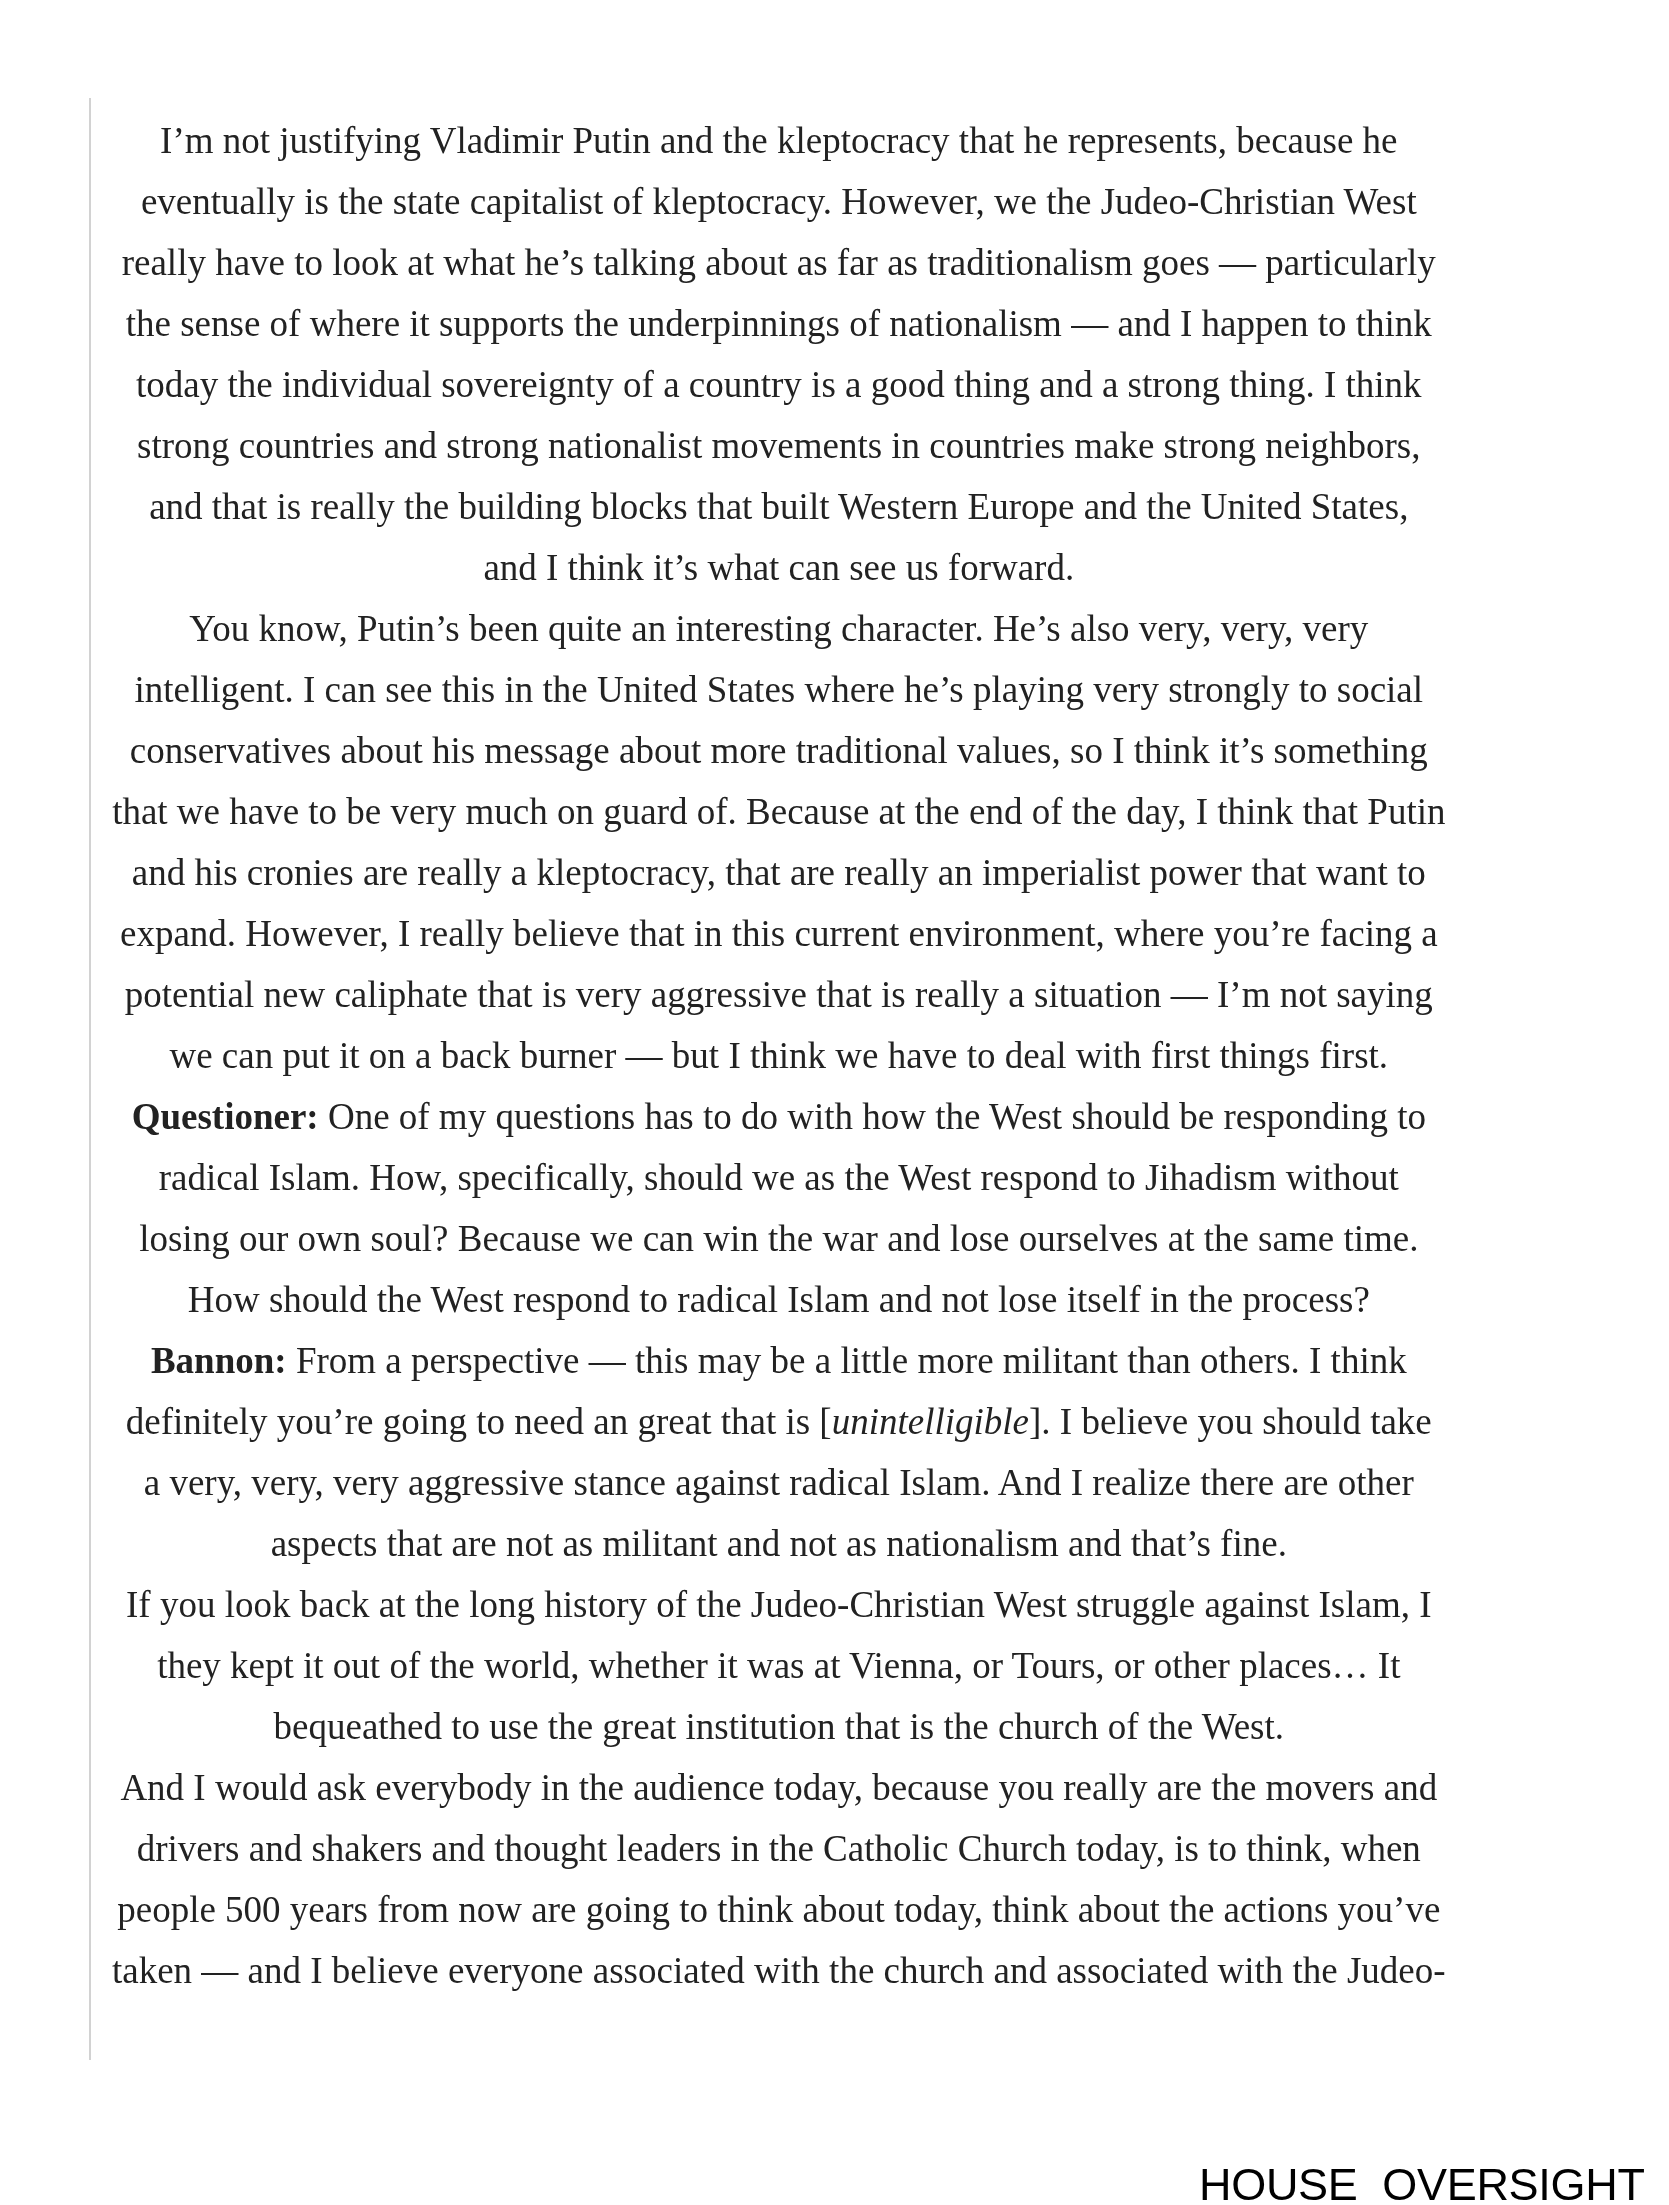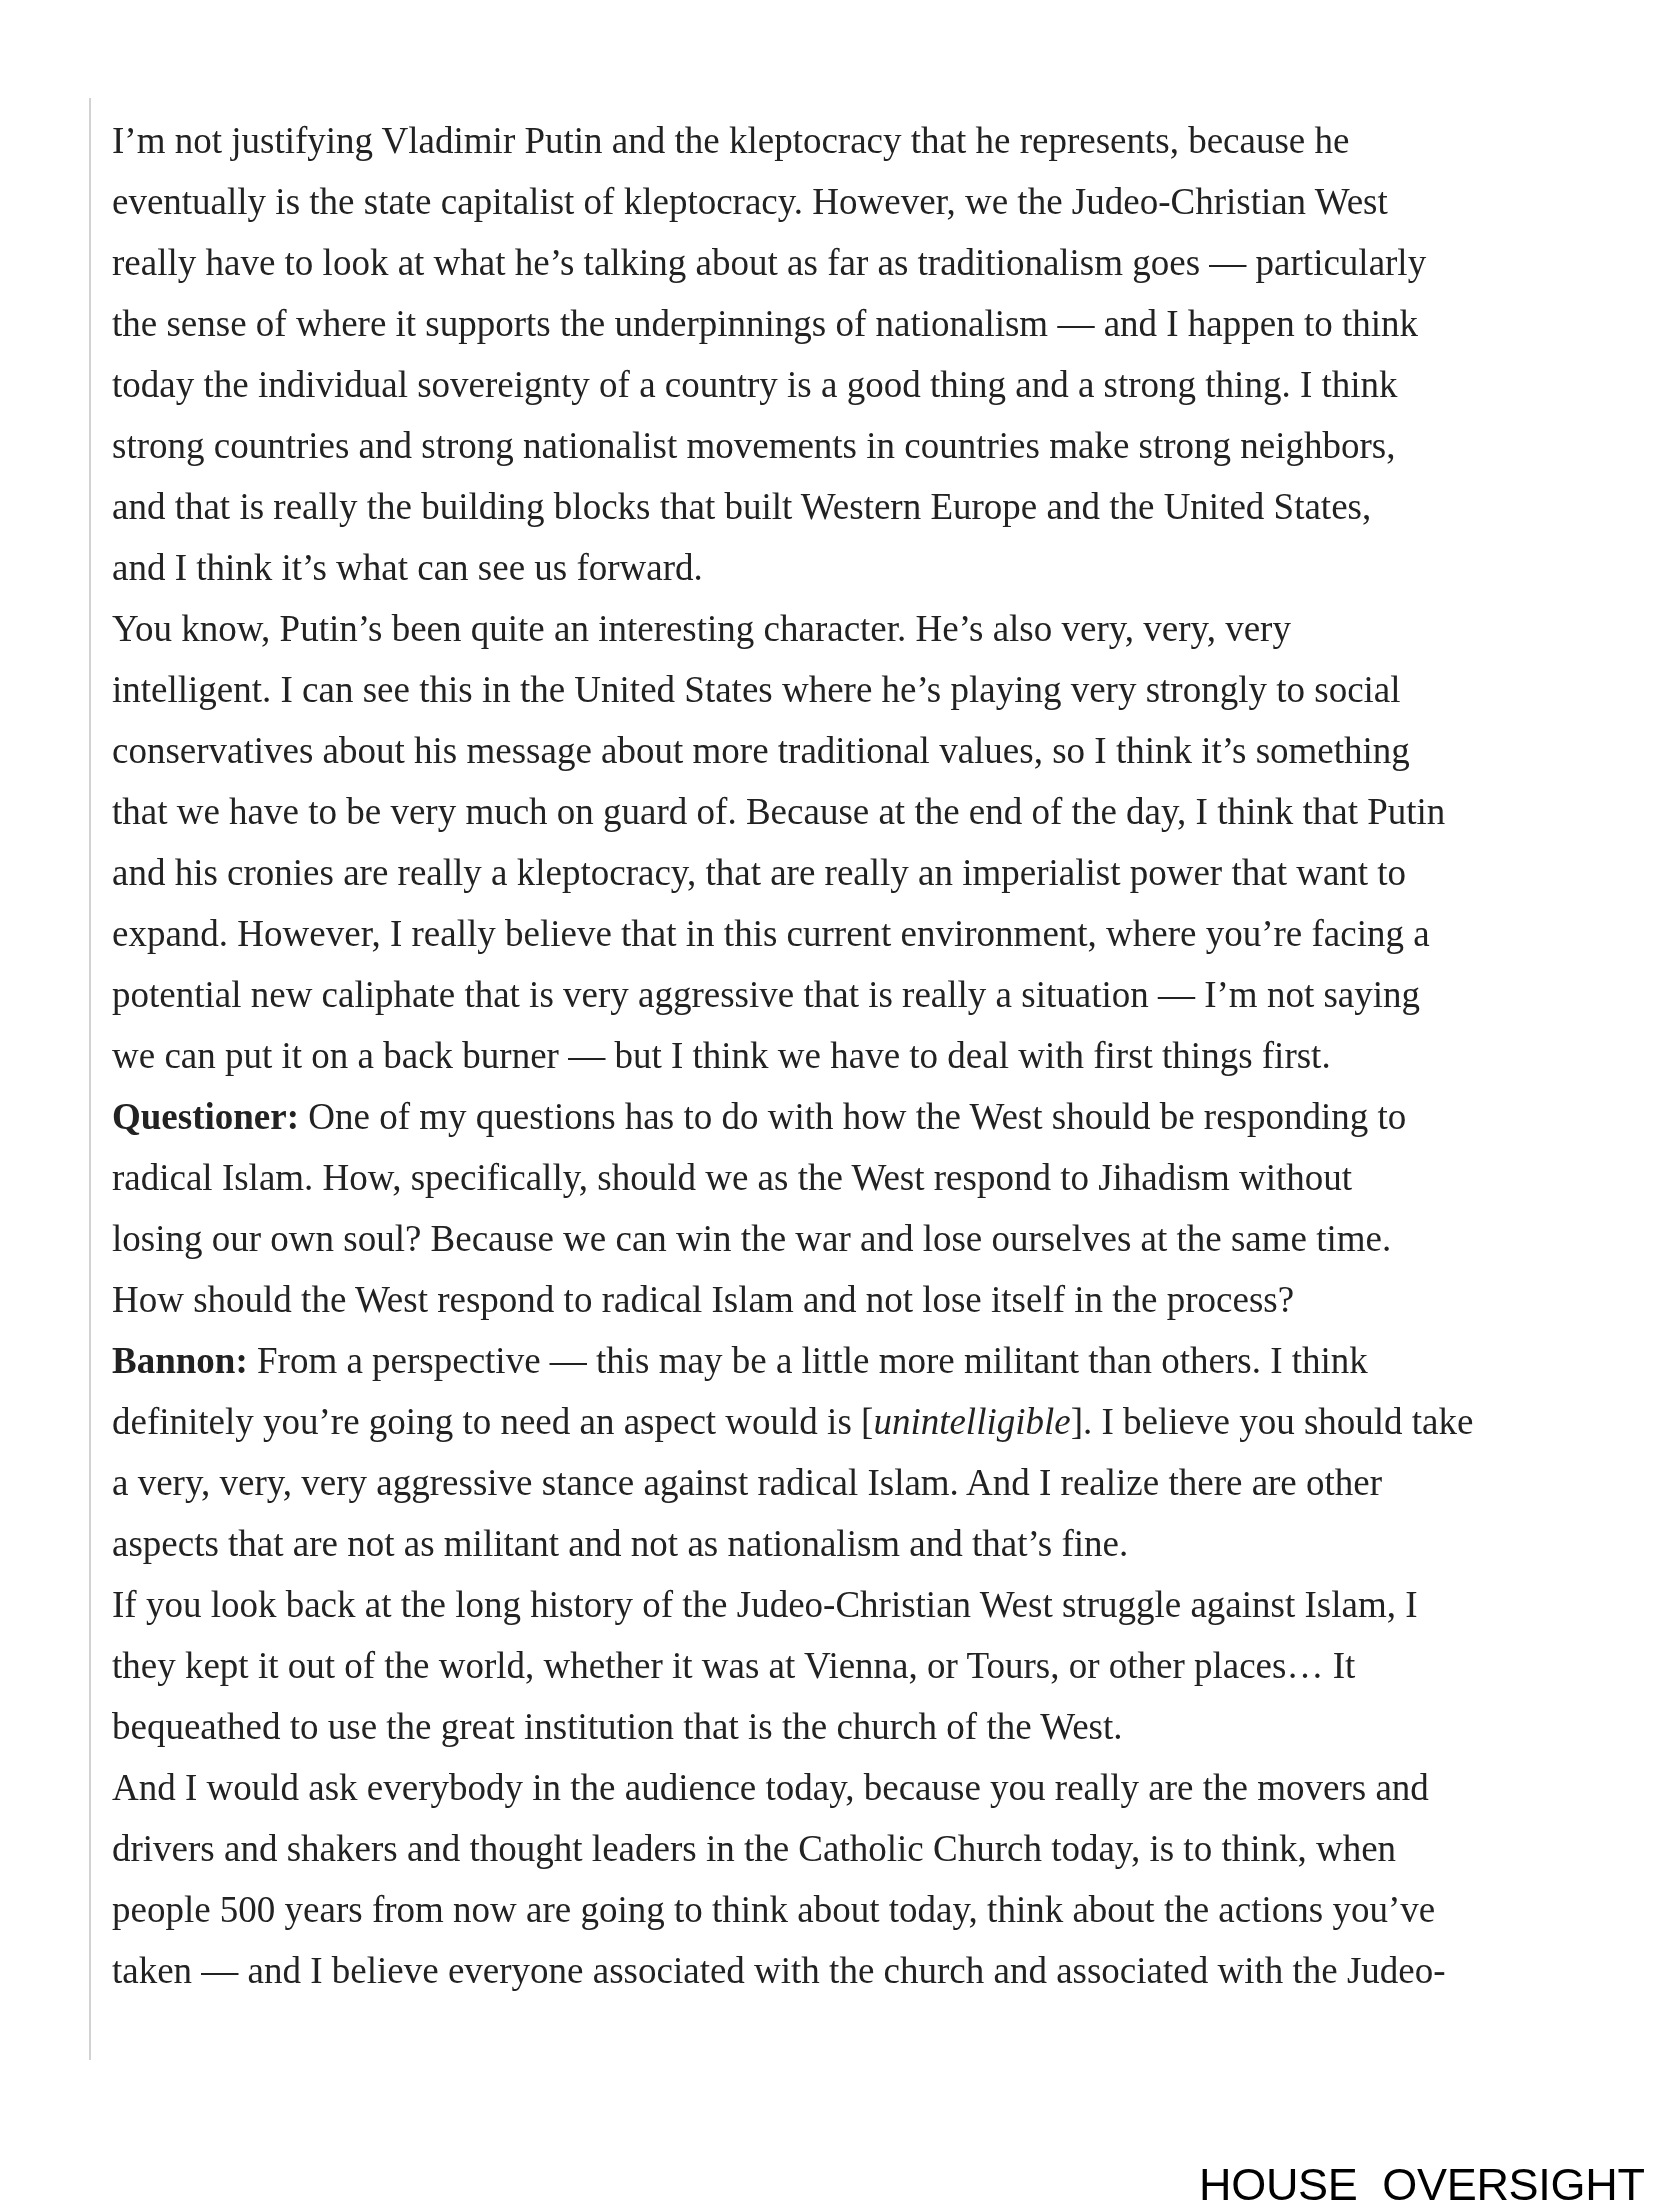--- a/index.html
+++ b/index.html
@@ -13,20 +13,21 @@
       position: relative;
       overflow: hidden;
     }
     .quote-block {
       position: absolute;
       left: 89px;
       top: 98px;
       width: 1506px;
       height: 1962px;
       border-left: 2.6px solid #d2d2d2;
+      text-align: center;
     }
     .text-body {
       position: absolute;
       left: 21px;
       top: 11.8px;
       font-family: "Liberation Serif", serif;
       font-size: 37px;
       line-height: 61px;
       color: #222222;
     }
@@ -75,21 +76,21 @@
     <span class="line">expand. However, I really believe that in this current environment, where you’re facing a</span>
     <span class="line">potential new caliphate that is very aggressive that is really a situation — I’m not saying</span>
     <span class="line">we can put it on a back burner — but I think we have to deal with first things first.</span>
 
     <span class="line"><span class="speaker">Questioner:</span><span> One of my questions has to do with how the West should be responding to</span></span>
     <span class="line">radical Islam. How, specifically, should we as the West respond to Jihadism without</span>
     <span class="line">losing our own soul? Because we can win the war and lose ourselves at the same time.</span>
     <span class="line">How should the West respond to radical Islam and not lose itself in the process?</span>
 
     <span class="line"><span class="speaker">Bannon:</span><span> From a perspective — this may be a little more militant than others. I think</span></span>
-    <span class="line"><span>definitely you’re going to need an aspect would is [</span><span class="em">unintelligible</span><span>]. I believe you should take</span></span>
+    <span class="line"><span>definitely you’re going to need an great that is [</span><span class="em">unintelligible</span><span>]. I believe you should take</span></span>
     <span class="line">a very, very, very aggressive stance against radical Islam. And I realize there are other</span>
     <span class="line">aspects that are not as militant and not as nationalism and that’s fine.</span>
 
     <span class="line">If you look back at the long history of the Judeo-Christian West struggle against Islam, I</span>
     <span class="line">they kept it out of the world, whether it was at Vienna, or Tours, or other places… It</span>
     <span class="line">bequeathed to use the great institution that is the church of the West.</span>
 
     <span class="line">And I would ask everybody in the audience today, because you really are the movers and</span>
     <span class="line">drivers and shakers and thought leaders in the Catholic Church today, is to think, when</span>
     <span class="line">people 500 years from now are going to think about today, think about the actions you’ve</span>

